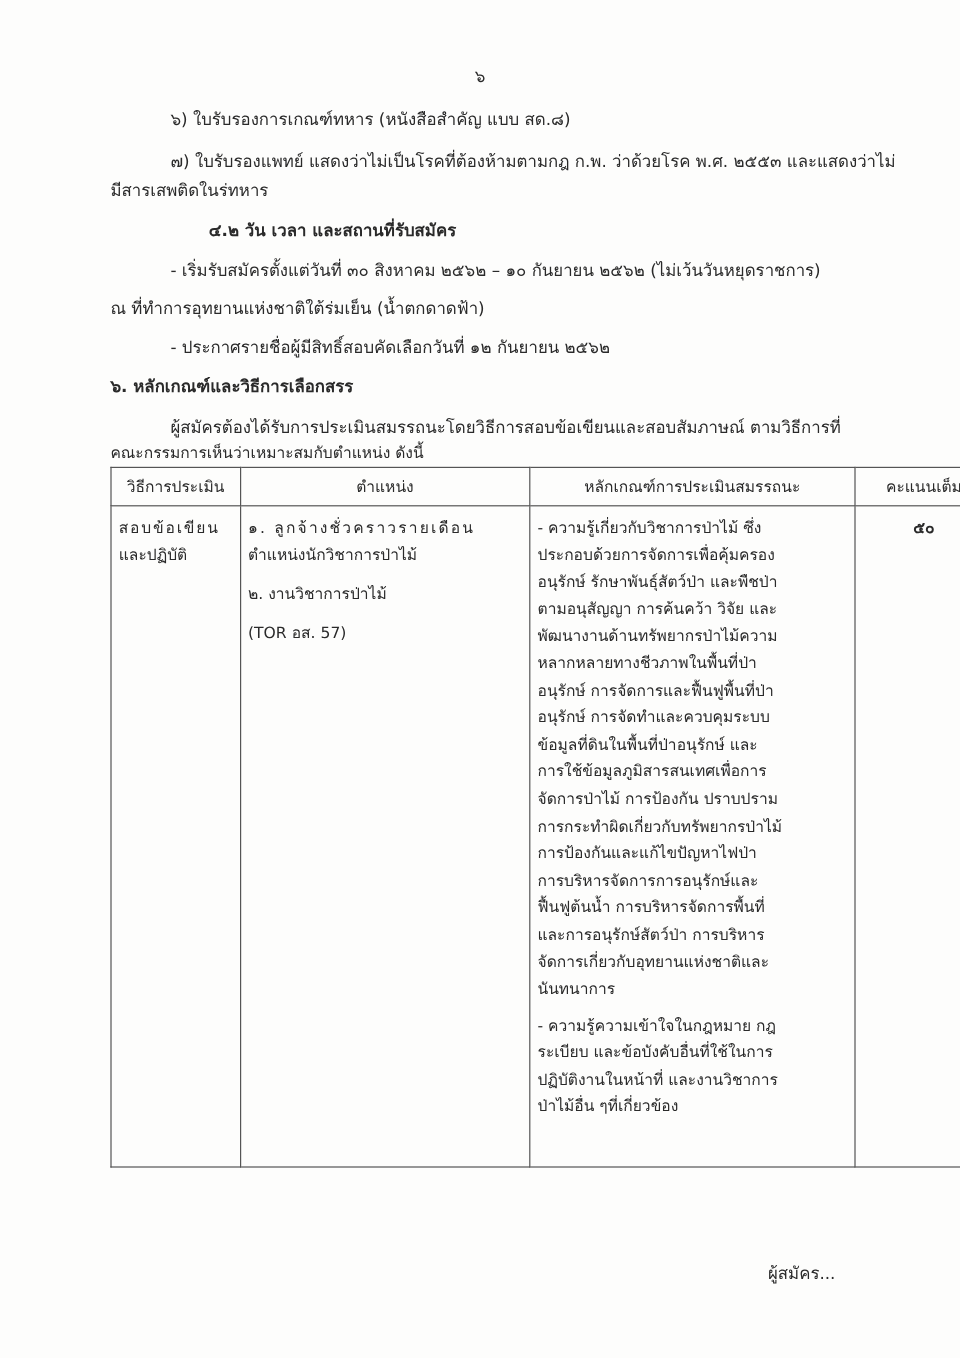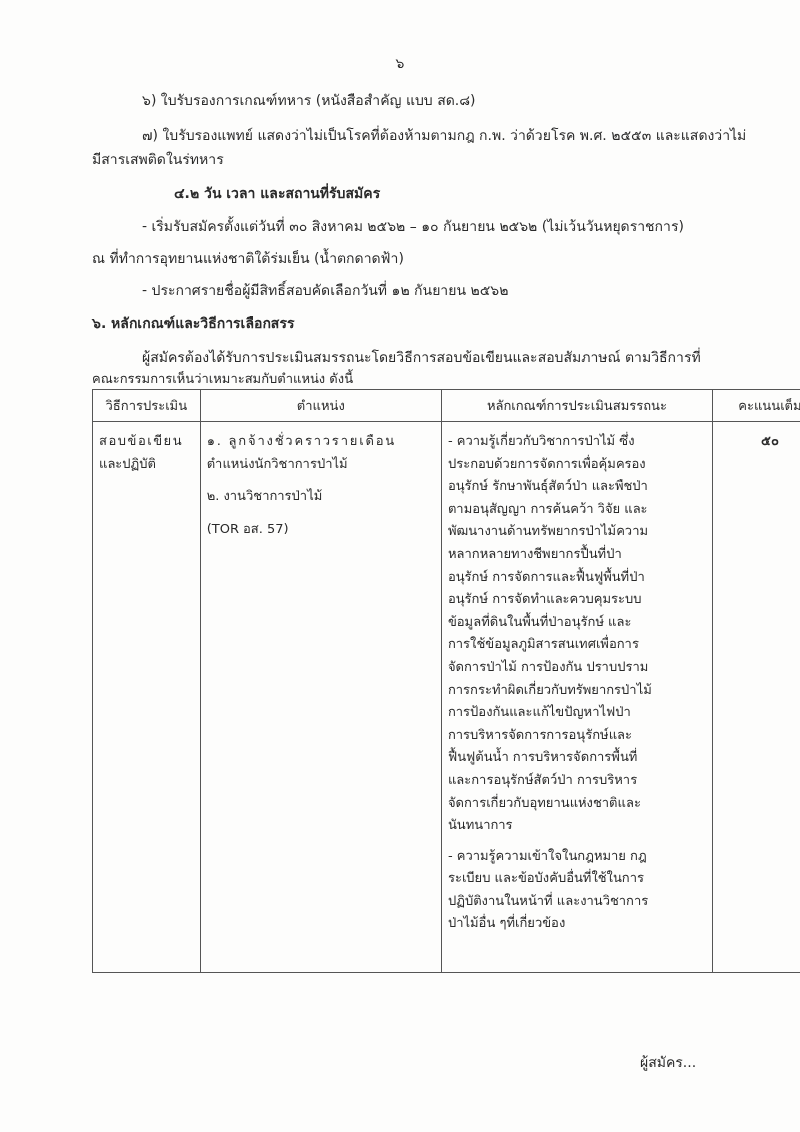--- a/index.html
+++ b/index.html
@@ -66,21 +66,21 @@
         <span class="gap"></span>
         <span class="pos-line">(TOR อส. 57)</span>
       </td>
       <td>
         <div style="padding-top:8px;">
           <span class="cell-line">- ความรู้เกี่ยวกับวิชาการป่าไม้ ซึ่ง</span>
           <span class="cell-line">ประกอบด้วยการจัดการเพื่อคุ้มครอง</span>
           <span class="cell-line">อนุรักษ์ รักษาพันธุ์สัตว์ป่า และพืชป่า</span>
           <span class="cell-line">ตามอนุสัญญา การค้นคว้า วิจัย และ</span>
           <span class="cell-line">พัฒนางานด้านทรัพยากรป่าไม้ความ</span>
-          <span class="cell-line">หลากหลายทางชีพยากรปื้นที่ป่า</span>
+          <span class="cell-line">หลากหลายทางชีวภาพในพื้นที่ป่า</span>
           <span class="cell-line">อนุรักษ์ การจัดการและฟื้นฟูพื้นที่ป่า</span>
           <span class="cell-line">อนุรักษ์ การจัดทำและควบคุมระบบ</span>
           <span class="cell-line">ข้อมูลที่ดินในพื้นที่ป่าอนุรักษ์ และ</span>
           <span class="cell-line">การใช้ข้อมูลภูมิสารสนเทศเพื่อการ</span>
           <span class="cell-line">จัดการป่าไม้ การป้องกัน ปราบปราม</span>
           <span class="cell-line">การกระทำผิดเกี่ยวกับทรัพยากรป่าไม้</span>
           <span class="cell-line">การป้องกันและแก้ไขปัญหาไฟป่า</span>
           <span class="cell-line">การบริหารจัดการการอนุรักษ์และ</span>
           <span class="cell-line">ฟื้นฟูต้นน้ำ การบริหารจัดการพื้นที่</span>
           <span class="cell-line">และการอนุรักษ์สัตว์ป่า การบริหาร</span>

